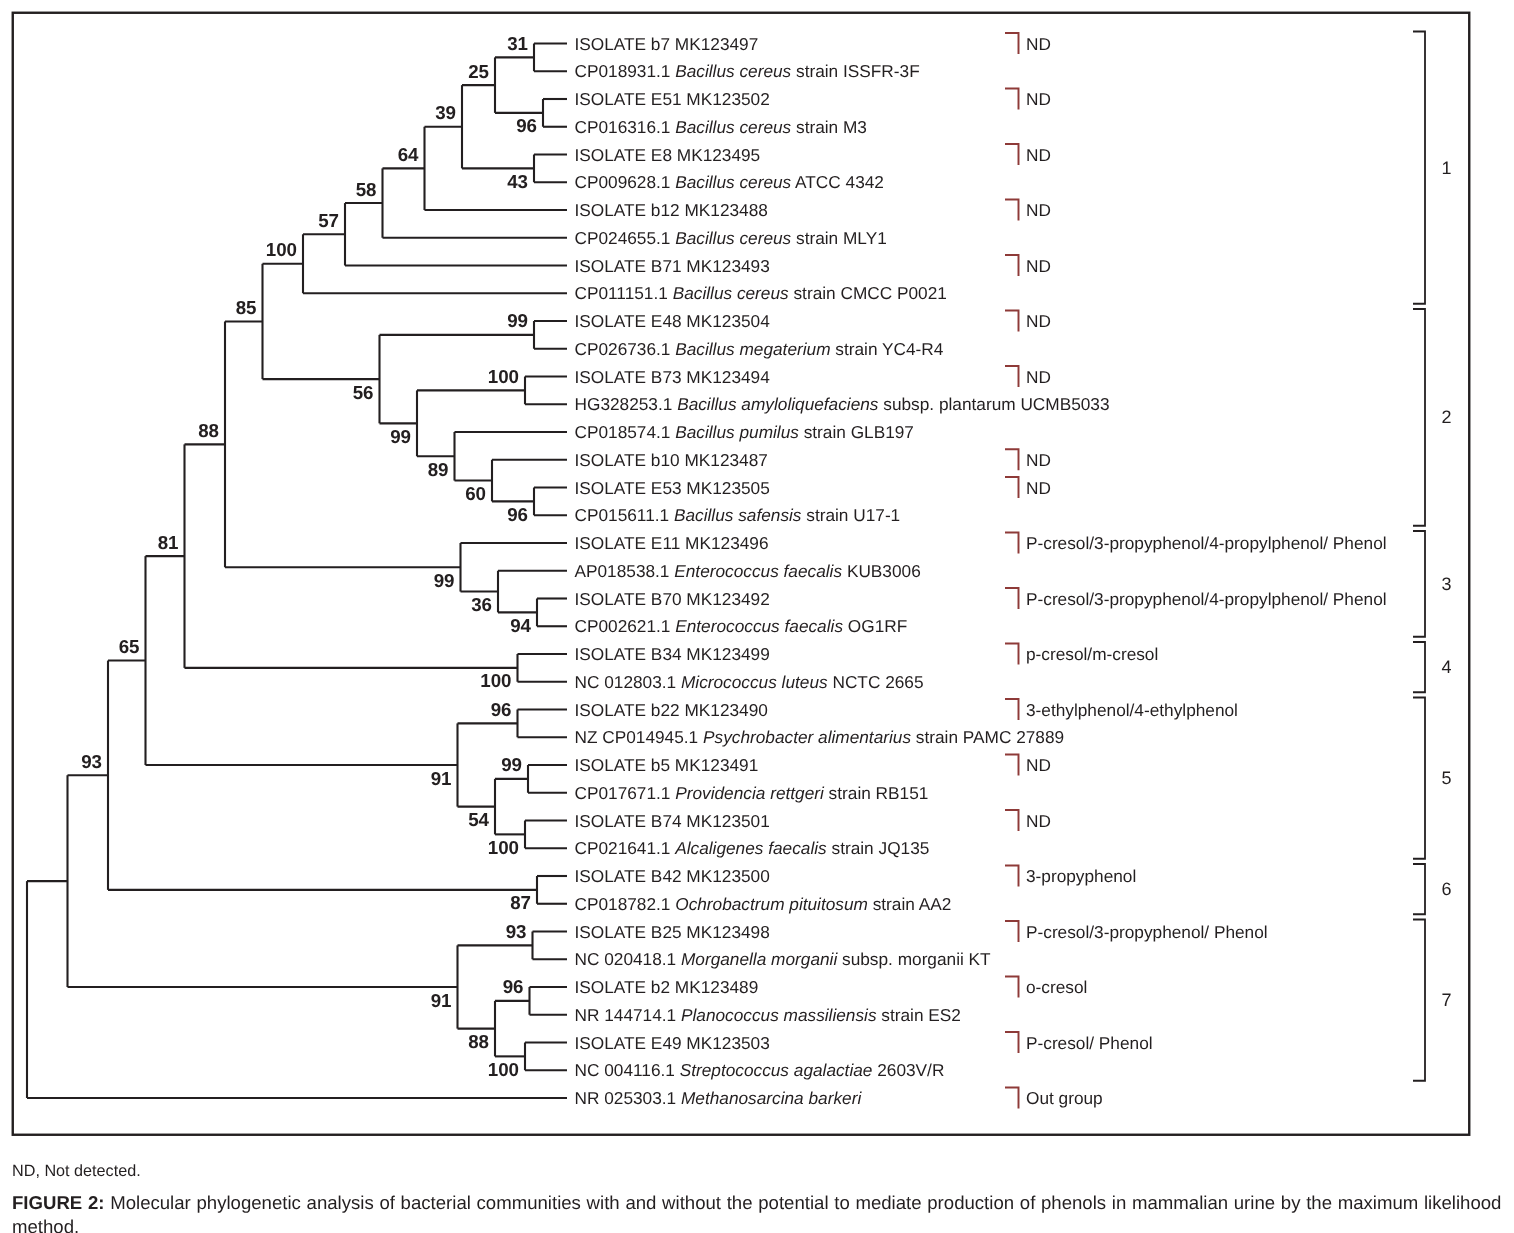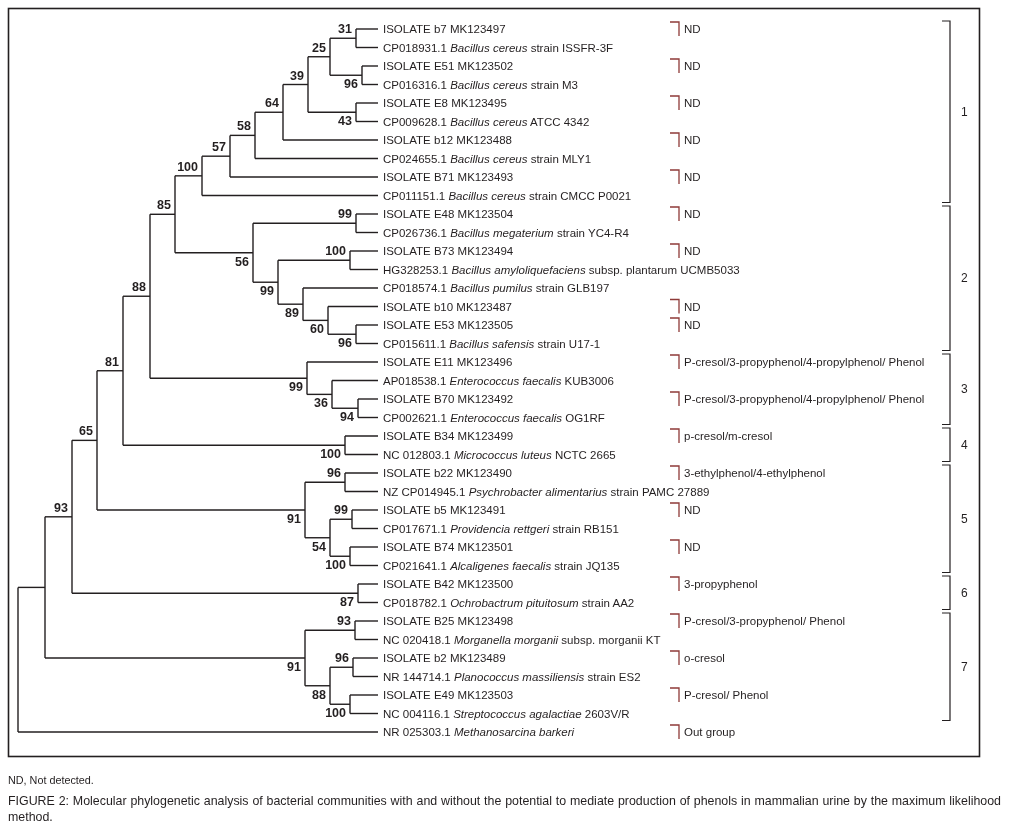--- a/index.html
+++ b/index.html
@@ -1,21 +1,21 @@
 <!DOCTYPE html>
 <html><head>
 <meta charset="utf-8">
 <style>
   html,body{margin:0;padding:0;background:#ffffff;}
   body{width:1009px;font-family:"Liberation Sans",sans-serif;color:#231f20;}
   .figure{width:1009px;}
   svg text{font-family:"Liberation Sans",sans-serif;fill:#231f20;}
   .footnote{font-size:10.8px;margin:8px 16px 0 8px;color:#231f20;}
   .caption{font-size:12.4px;line-height:1.32;text-align:justify;margin:7px 8px 0 8px;color:#231f20;}
-  .caption b{font-weight:normal;}
+  .caption b{font-weight:bold;}
 </style>
 </head>
 <body>
 
 <div class="figure">
   <svg id="tree-svg" width="1009" height="762" viewBox="0 0 1009 762">
       <rect x="8.5" y="8.5" width="971" height="748" fill="none" stroke="#231f20" stroke-width="1.6"></rect>
       <line x1="356" y1="29" x2="356" y2="47.5" stroke="#231f20" stroke-width="1.4"></line>
       <line x1="356" y1="29" x2="378" y2="29" stroke="#231f20" stroke-width="1.4"></line>
       <text x="383" y="33" font-size="11.5"><tspan>ISOLATE b7 MK123497</tspan></text>

